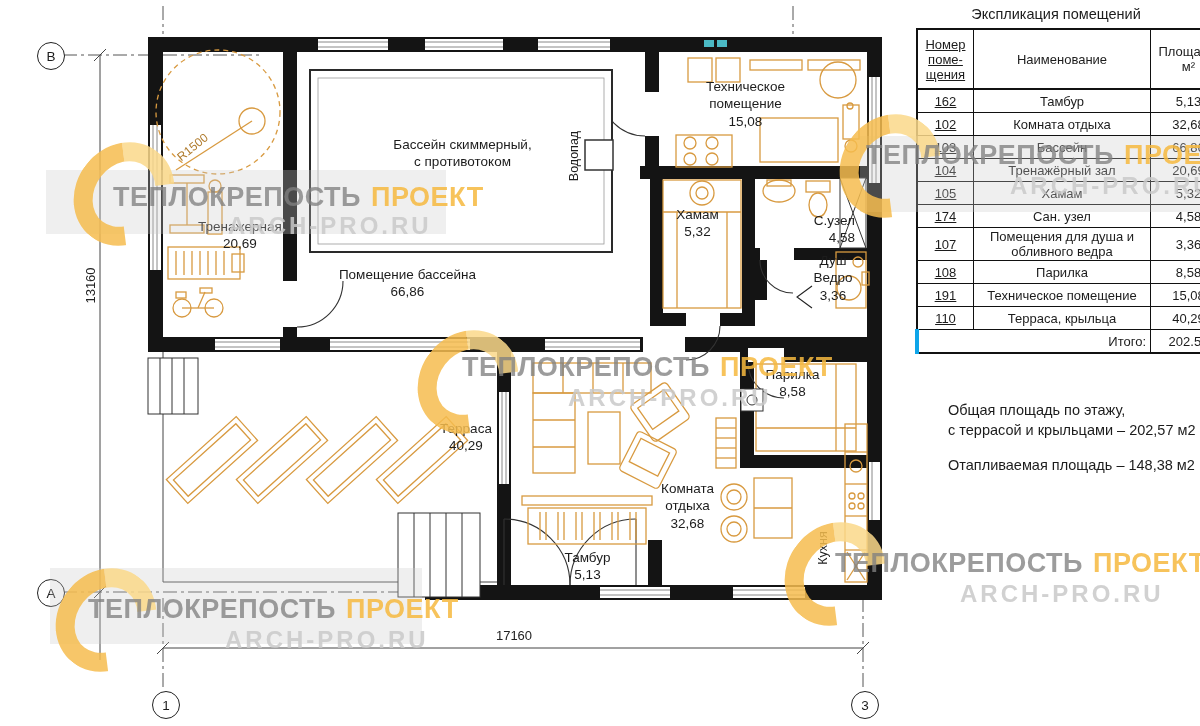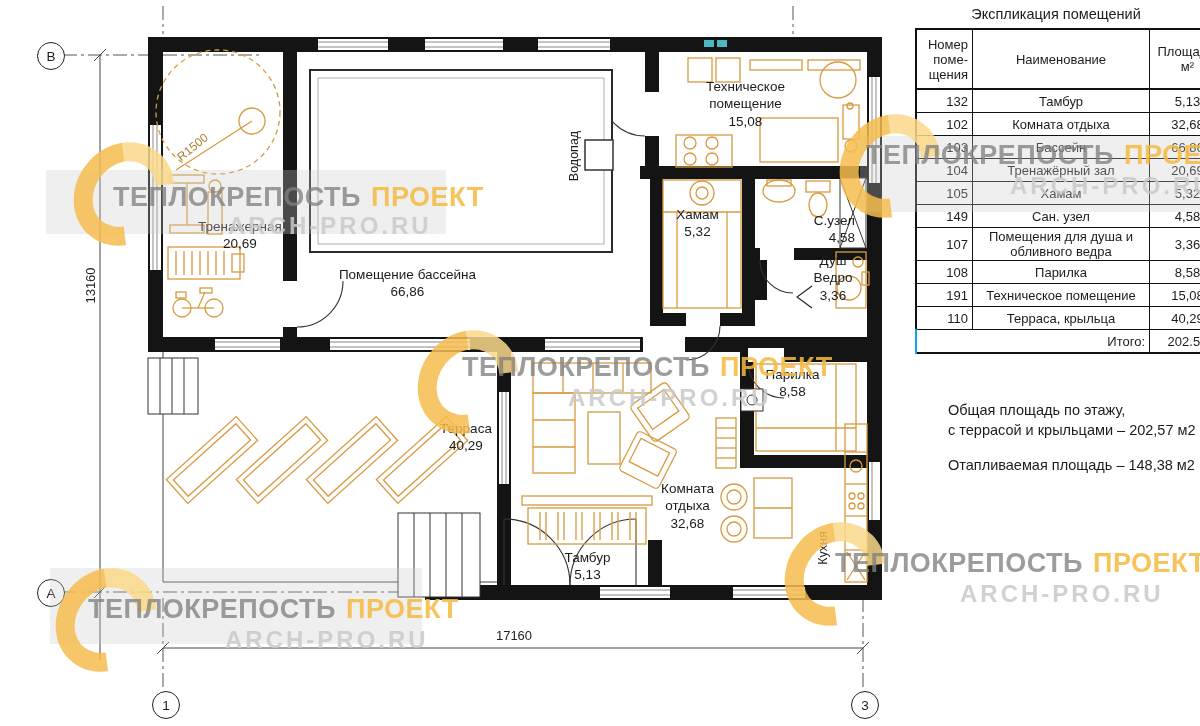--- a/index.html
+++ b/index.html
@@ -13,25 +13,25 @@
   .axis-circle{position:absolute;width:26px;height:26px;border:1.3px solid #222;border-radius:50%;
     display:flex;align-items:center;justify-content:center;font-size:13.5px;background:#fff;}
   .dim{position:absolute;font-size:13px;color:#222;text-align:center;}
   
   .sched-title{position:absolute;left:915px;top:6px;width:282px;text-align:center;font-size:14.5px;}
   table.sched{position:absolute;left:915px;top:28px;width:282px;border-collapse:collapse;
     table-layout:fixed;font-size:13px;background:transparent;}
   table.sched td{border:1px solid #111;padding:1px 4px;height:20px;vertical-align:middle;}
   table.sched .hdr td{border-bottom:2px solid #111;text-align:center;white-space:pre-line;
     font-size:13px;height:56px;}
-  table.sched td.c-num{width:47px;text-align:right;}
+  table.sched td.c-num{width:47px;text-align:center;text-decoration:underline;}
   table.sched td.c-name{width:168px;text-align:center;}
   table.sched td.c-area{width:67px;text-align:center;}
   table.sched{border:2px solid #111;}
-  table.sched td.total-l{text-align:right;border-left:2px solid #0ea5e9;}
+  table.sched td.total-l{text-align:right;border-left:4px solid #0ea5e9;}
   
   .notes{position:absolute;left:948px;top:400px;width:260px;font-size:14.5px;line-height:1.4;}
   .notes .n3{margin-top:14px;}
   
   .wm{position:absolute;width:400px;height:112px;pointer-events:none;}
   .wm .band{position:absolute;background:rgba(203,203,203,0.30);}
   .wm .logo{position:absolute;width:58px;height:70px;border-radius:50%;
      border:19px solid #f6bd4f;border-right-color:transparent;border-top-color:#fbd98a;
      transform:rotate(38deg);opacity:.85;}
   .wm .l1{position:absolute;white-space:nowrap;font-weight:bold;font-size:27px;letter-spacing:.5px;
@@ -311,20 +311,24 @@
         <line x1="866" y1="178" x2="840" y2="248" stroke="#333"></line>
     </g>
   </svg>
 
   <div class="lbl rot38" style="left:163px;top:140px;width:60px;"><span>R1500</span></div>
 
   <div class="lbl" style="left:180px;top:218px;width:120px;">
     <span class="rname">Тренажерная</span>
       <span class="rarea">20,69</span>
   </div>
+  <div class="lbl" style="left:350px;top:136px;width:225px;">
+    <span style="display:block">Бассейн скиммерный,</span>
+      <span style="display:block">с противотоком</span>
+  </div>
   <div class="lbl rot" style="left:538px;top:148px;width:72px;font-size:12.5px;"><span>Водопад</span></div>
   <div class="lbl" style="left:315px;top:266px;width:185px;">
     <span class="rname">Помещение бассейна</span>
       <span class="rarea">66,86</span>
   </div>
   <div class="lbl" style="left:683px;top:78px;width:125px;">
     <span class="rname">Техническое помещение</span>
       <span class="rarea">15,08</span>
   </div>
   <div class="lbl" style="left:655px;top:206px;width:85px;">
@@ -378,21 +382,21 @@
     <tbody>
         <tr class="hdr">
       <td class="c-num">Номер
 поме-
 щения</td>
       <td class="c-name">Наименование</td>
       <td class="c-area">Площадь,
 м²</td>
     </tr>
     <tr>
-          <td class="c-num">132</td>
+          <td class="c-num">162</td>
           <td class="c-name">Тамбур</td>
           <td class="c-area">5,13</td>
         </tr>
     <tr>
           <td class="c-num">102</td>
           <td class="c-name">Комната отдыха</td>
           <td class="c-area">32,68</td>
         </tr>
     <tr>
           <td class="c-num">103</td>
@@ -403,21 +407,21 @@
           <td class="c-num">104</td>
           <td class="c-name">Тренажёрный зал</td>
           <td class="c-area">20,69</td>
         </tr>
     <tr>
           <td class="c-num">105</td>
           <td class="c-name">Хамам</td>
           <td class="c-area">5,32</td>
         </tr>
     <tr>
-          <td class="c-num">149</td>
+          <td class="c-num">174</td>
           <td class="c-name">Сан. узел</td>
           <td class="c-area">4,58</td>
         </tr>
     <tr>
           <td class="c-num">107</td>
           <td class="c-name">Помещения для душа и обливного ведра</td>
           <td class="c-area">3,36</td>
         </tr>
     <tr>
           <td class="c-num">108</td>

